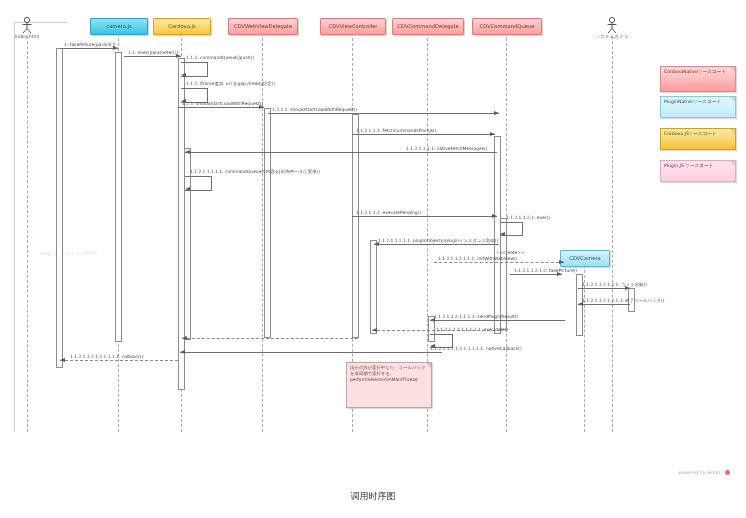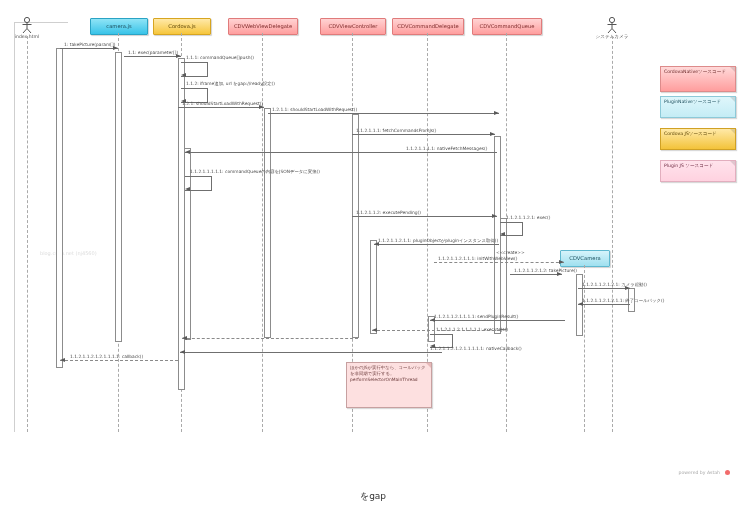--- a/index.html
+++ b/index.html
@@ -201,17 +201,17 @@
       <div class="note" style="left: 346px; top: 362px; width: 78px; height: 40px;"><span class="fold"></span><span>ほかのJSが実行中なら、コールバックを非同期で実行する。 performSelectorOnMainThread</span></div>
     </div>
 
   <div id="legend">
       <div class="legend lg-pink" style="left: 660px; top: 66px; height: 26px;"><span class="fold"></span><span>CordovaNativeソースコード</span></div>
       <div class="legend lg-cyan" style="left: 660px; top: 96px; height: 22px;"><span class="fold"></span><span>PluginNativeソースコード</span></div>
       <div class="legend lg-gold" style="left: 660px; top: 128px; height: 22px;"><span class="fold"></span><span>Cordova JSソースコード</span></div>
       <div class="legend lg-rose" style="left: 660px; top: 160px; height: 22px;"><span class="fold"></span><span>Plugin JS ソースコード</span></div>
     </div>
 
-  <div class="caption" style="top:490px;">をgap</div>
+  <div class="caption" style="top:490px;">调用时序图</div>
   <div class="watermark" style="right:26px;top:470px;">powered by Astah</div>
   <div class="wmdot" style="right:16px;top:470px;"></div>
 
 </div>
 
 </body></html>

